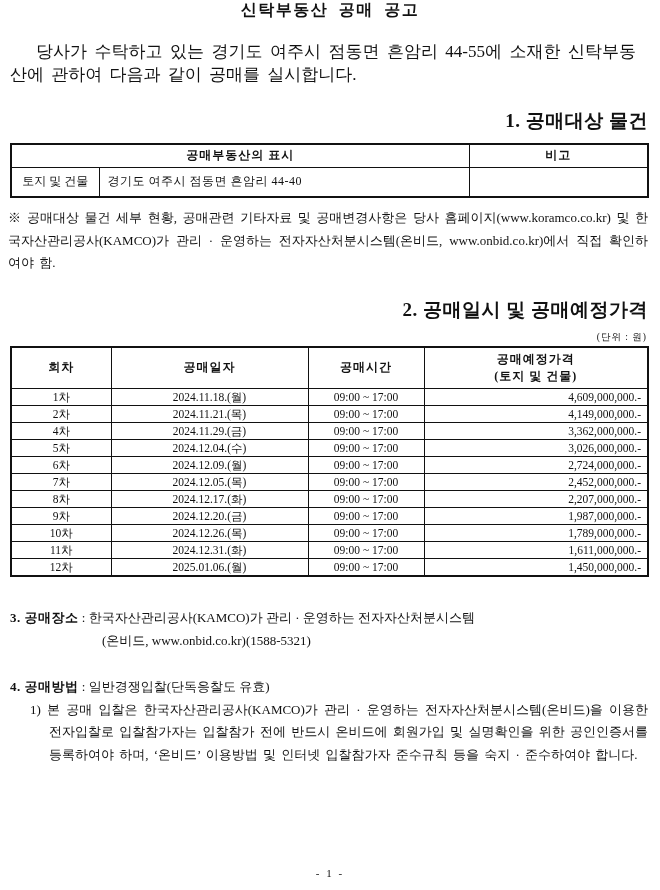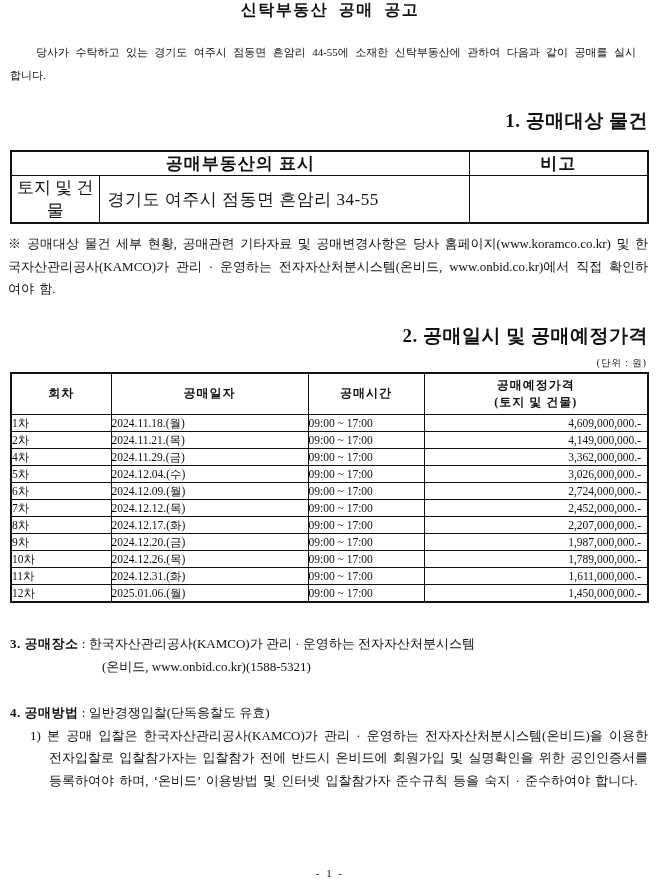--- a/index.html
+++ b/index.html
@@ -17,40 +17,40 @@
   }
   .doc-title {
     text-align: center;
     font-size: 16px;
     font-weight: bold;
     letter-spacing: 1.5px;
     word-spacing: 5px;
   }
   .intro {
     margin: 20px 24px 0 10px;
-    font-size: 11px;
+    font-size: 17px;
     line-height: 22.5px;
     text-align: justify;
     text-indent: 26px;
     word-spacing: 3px;
   }
   .sec-heading {
     margin: 22px 12px 0 10px;
     font-size: 19px;
     font-weight: bold;
     letter-spacing: 0.5px;
     text-align: right;
   }
   
   table.t1 {
-    margin: 16px 0 0 10px;
+    margin: 9px 0 0 10px;
     width: 637px;
     border-collapse: collapse;
     table-layout: fixed;
-    font-size: 17px;
+    font-size: 12px;
     border-radius: 13px;
   }
   table.t1, table.t1 th, table.t1 td { border: 1px solid #111; }
   table.t1 { border: 2px solid #111; }
   table.t1 th { font-weight: bold; height: 23px; text-align: center; letter-spacing: 1px; }
   table.t1 td { height: 30px; }
   .t1-type { text-align: center; }
   .t1-addr { text-align: left; padding-left: 8px; letter-spacing: 0.5px; }
   
   .unit-label {
@@ -68,21 +68,21 @@
     font-size: 11.5px;
   }
   table.t2 th, table.t2 td { border: 1px solid #111; }
   table.t2 { border: 2px solid #111; }
   table.t2 th {
     font-weight: bold; font-size: 12px;
     height: 42px; text-align: center;
     letter-spacing: 1px; line-height: 17px;
   }
   table.t2 td { height: 16px; line-height: 16px; }
-  table.t2 td.c { text-align: left; }
+  table.t2 td.c { text-align: center; }
   table.t2 td.r { text-align: right; padding-right: 6px; }
   
   .notice {
     margin: 9px 12px 0 8px;
     font-size: 13px;
     line-height: 22.5px;
     text-align: justify;
     word-spacing: 2px;
   }
   
@@ -127,21 +127,21 @@
       </colgroup>
     <thead>
       <tr>
         <th colspan="2">공매부동산의 표시</th>
         <th>비고</th>
       </tr>
     </thead>
     <tbody>
       <tr>
         <td class="t1-type">토지 및 건물</td>
-        <td class="t1-addr">경기도 여주시 점동면 흔암리 34-55</td>
+        <td class="t1-addr">경기도 여주시 점동면 흔암리 44-40</td>
         <td></td>
       </tr>
     </tbody>
   </table>
 
   <p class="notice">※ 공매대상 물건 세부 현황, 공매관련 기타자료 및 공매변경사항은 당사 홈페이지(www.koramco.co.kr) 및 한국자산관리공사(KAMCO)가 관리 · 운영하는 전자자산처분시스템(온비드, www.onbid.co.kr)에서 직접 확인하여야 함.</p>
 
   <div class="sec-heading">2. 공매일시 및 공매예정가격</div>
 
   <div class="unit-label">(단위 : 원)</div>
@@ -196,21 +196,21 @@
 
     <tr>
       <td class="c">6차</td>
       <td class="c">2024.12.09.(월)</td>
       <td class="c">09:00 ~ 17:00</td>
       <td class="r">2,724,000,000.-</td>
     </tr>
 
     <tr>
       <td class="c">7차</td>
-      <td class="c">2024.12.12.(목)</td>
+      <td class="c">2024.12.05.(목)</td>
       <td class="c">09:00 ~ 17:00</td>
       <td class="r">2,452,000,000.-</td>
     </tr>
 
     <tr>
       <td class="c">8차</td>
       <td class="c">2024.12.17.(화)</td>
       <td class="c">09:00 ~ 17:00</td>
       <td class="r">2,207,000,000.-</td>
     </tr>

